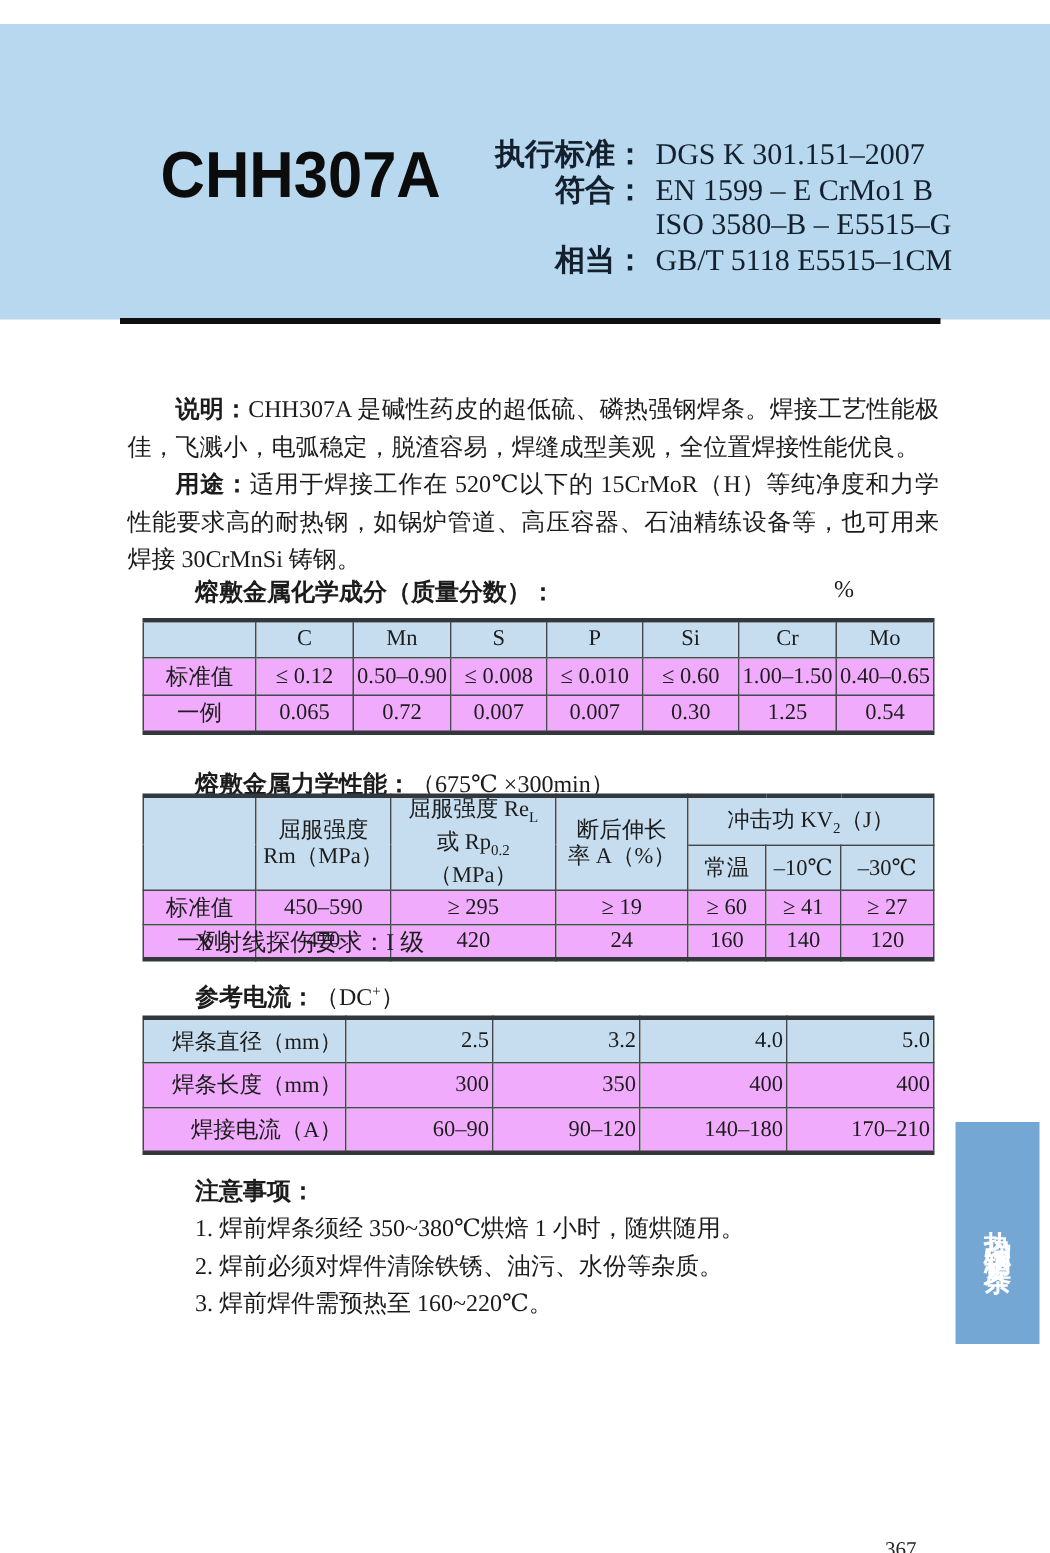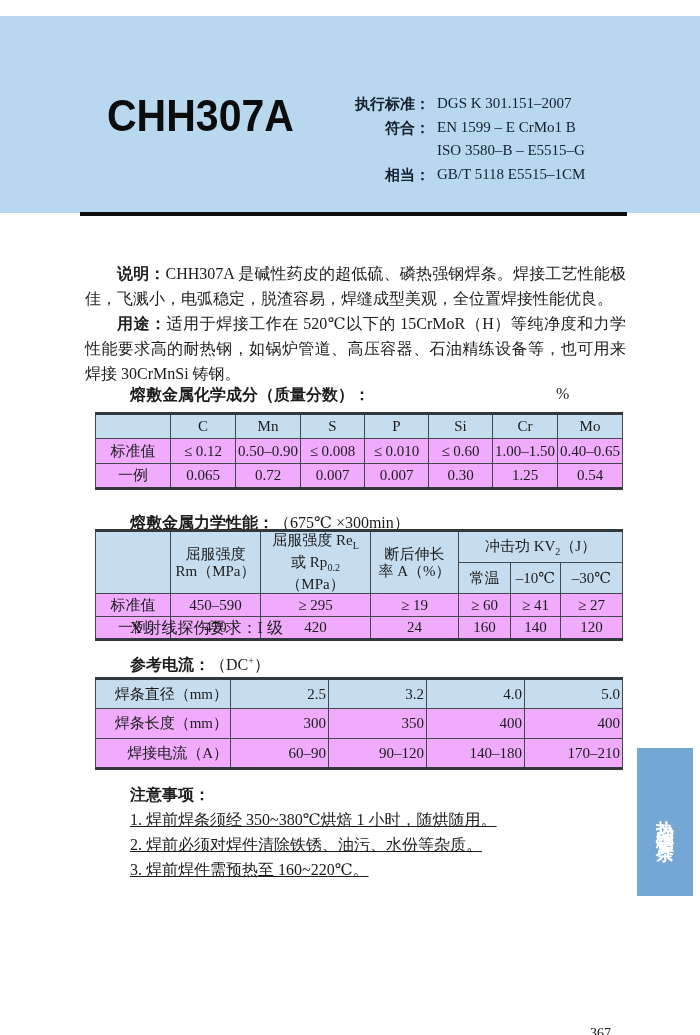--- a/index.html
+++ b/index.html
@@ -13,21 +13,21 @@
 
   
   .header-band { position:absolute; top:0; left:0; width:700px; height:197px; background:#b7d8ee; }
   .product-code {
     position:absolute; top:76px; left:107px;
     font-family:"Liberation Sans","DejaVu Sans",sans-serif; font-weight:900;
     font-size:41px; color:#0c0c0c; letter-spacing:0px; transform:scaleY(1.06); transform-origin:top left;
   }
   .standards {
     position:absolute; top:76px; left:328px; width:300px;
-    display:grid; grid-template-columns:102px 1fr; font-size:15px; line-height:23.5px; color:#14202e;
+    display:grid; grid-template-columns:102px 1fr; font-size:20px; line-height:23.5px; color:#14202e;
   }
   .std-label { text-align:right; }
   .std-value { padding-left:7px; white-space:nowrap; }
   .divider-bar { position:absolute; top:196px; left:80px; width:547px; height:4px; background:#0f0f0f; }
 
   
   .intro { position:absolute; top:245px; left:85px; width:541px; font-size:16px; line-height:25px; text-align:justify; }
   .intro p { margin:0; text-indent:2em; }
 
   
@@ -53,21 +53,21 @@
   .mech-table tr.hrow { height:21px; }
   .mech-table tr.drow { height:23px; }
   .mech-table .two-line { line-height:17px; }
 
   .xray-note { position:absolute; top:602px; left:130px; font-size:16px; }
 
   .cur-table { top:661px;text-align:right; }
   .cur-table tr { height:30px; }
 
   .notes { position:absolute; top:766px; left:130px; width:470px; font-size:16px; line-height:25px; }
-  .notes .note-item { white-space:nowrap;text-decoration:underline; }
+  .notes .note-item { white-space:nowrap; }
 
   .side-tab {
     position:absolute; left:637px; top:732px; width:56px; height:148px; background:#74a7d4;
     color:#ffffff; writing-mode:vertical-rl; text-orientation:upright;
     display:flex; align-items:center; justify-content:center;
     font-family:"Liberation Sans","DejaVu Sans",sans-serif; font-weight:bold;
     font-size:18px; letter-spacing:6px;
   }
   .page-number { position:absolute; top:1010px; left:590px; font-size:14px; color:#222; }
 </style>

